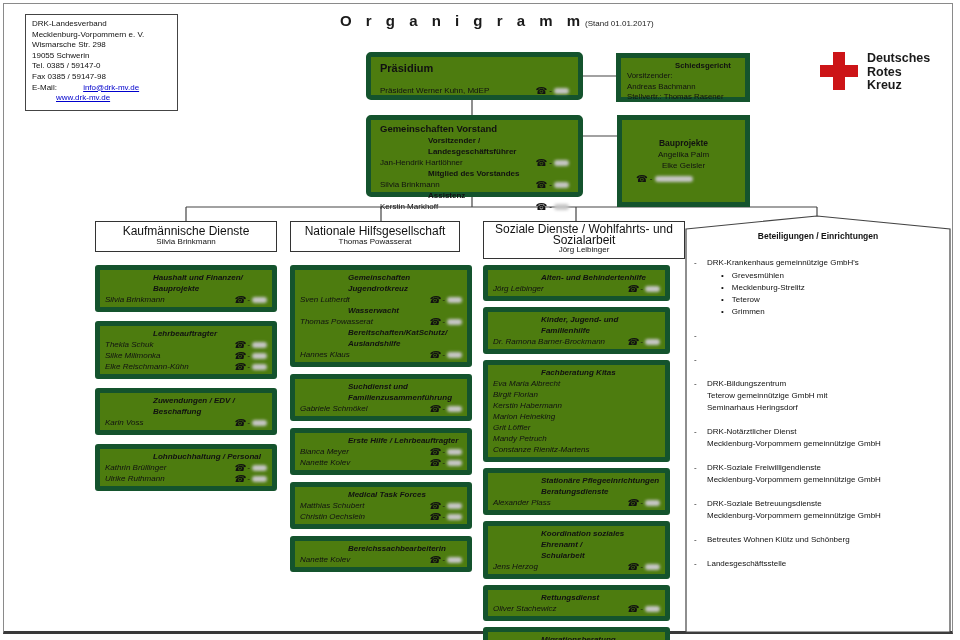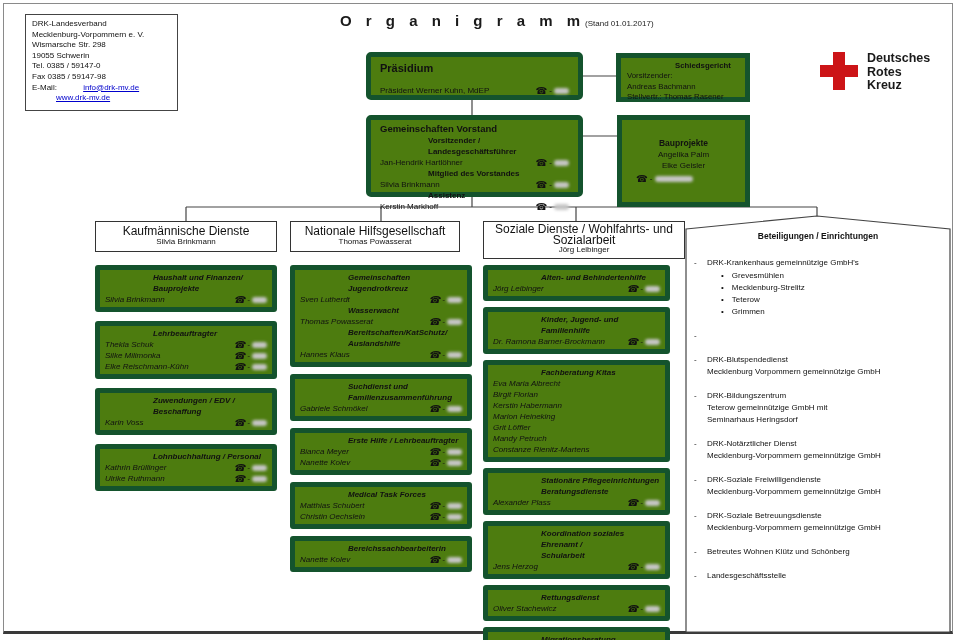--- a/index.html
+++ b/index.html
@@ -471,24 +471,20 @@
                 <span>Grimmen</span>
               </div>
             </div>
           </div>
         </div>
         <div class="bet-item">
           <span class="bet-dash">-</span>
         </div>
         <div class="bet-item">
           <span class="bet-dash">-</span>
-          <div>
-            <div>DRK-Blutspendedienst</div>
-            <div>Mecklenburg Vorpommern gemeinnützige GmbH</div>
-          </div>
         </div>
         <div class="bet-item">
           <span class="bet-dash">-</span>
           <div>
             <div>DRK-Bildungszentrum</div>
             <div>Teterow gemeinnützige GmbH mit</div>
             <div>Seminarhaus Heringsdorf</div>
           </div>
         </div>
         <div class="bet-item">

